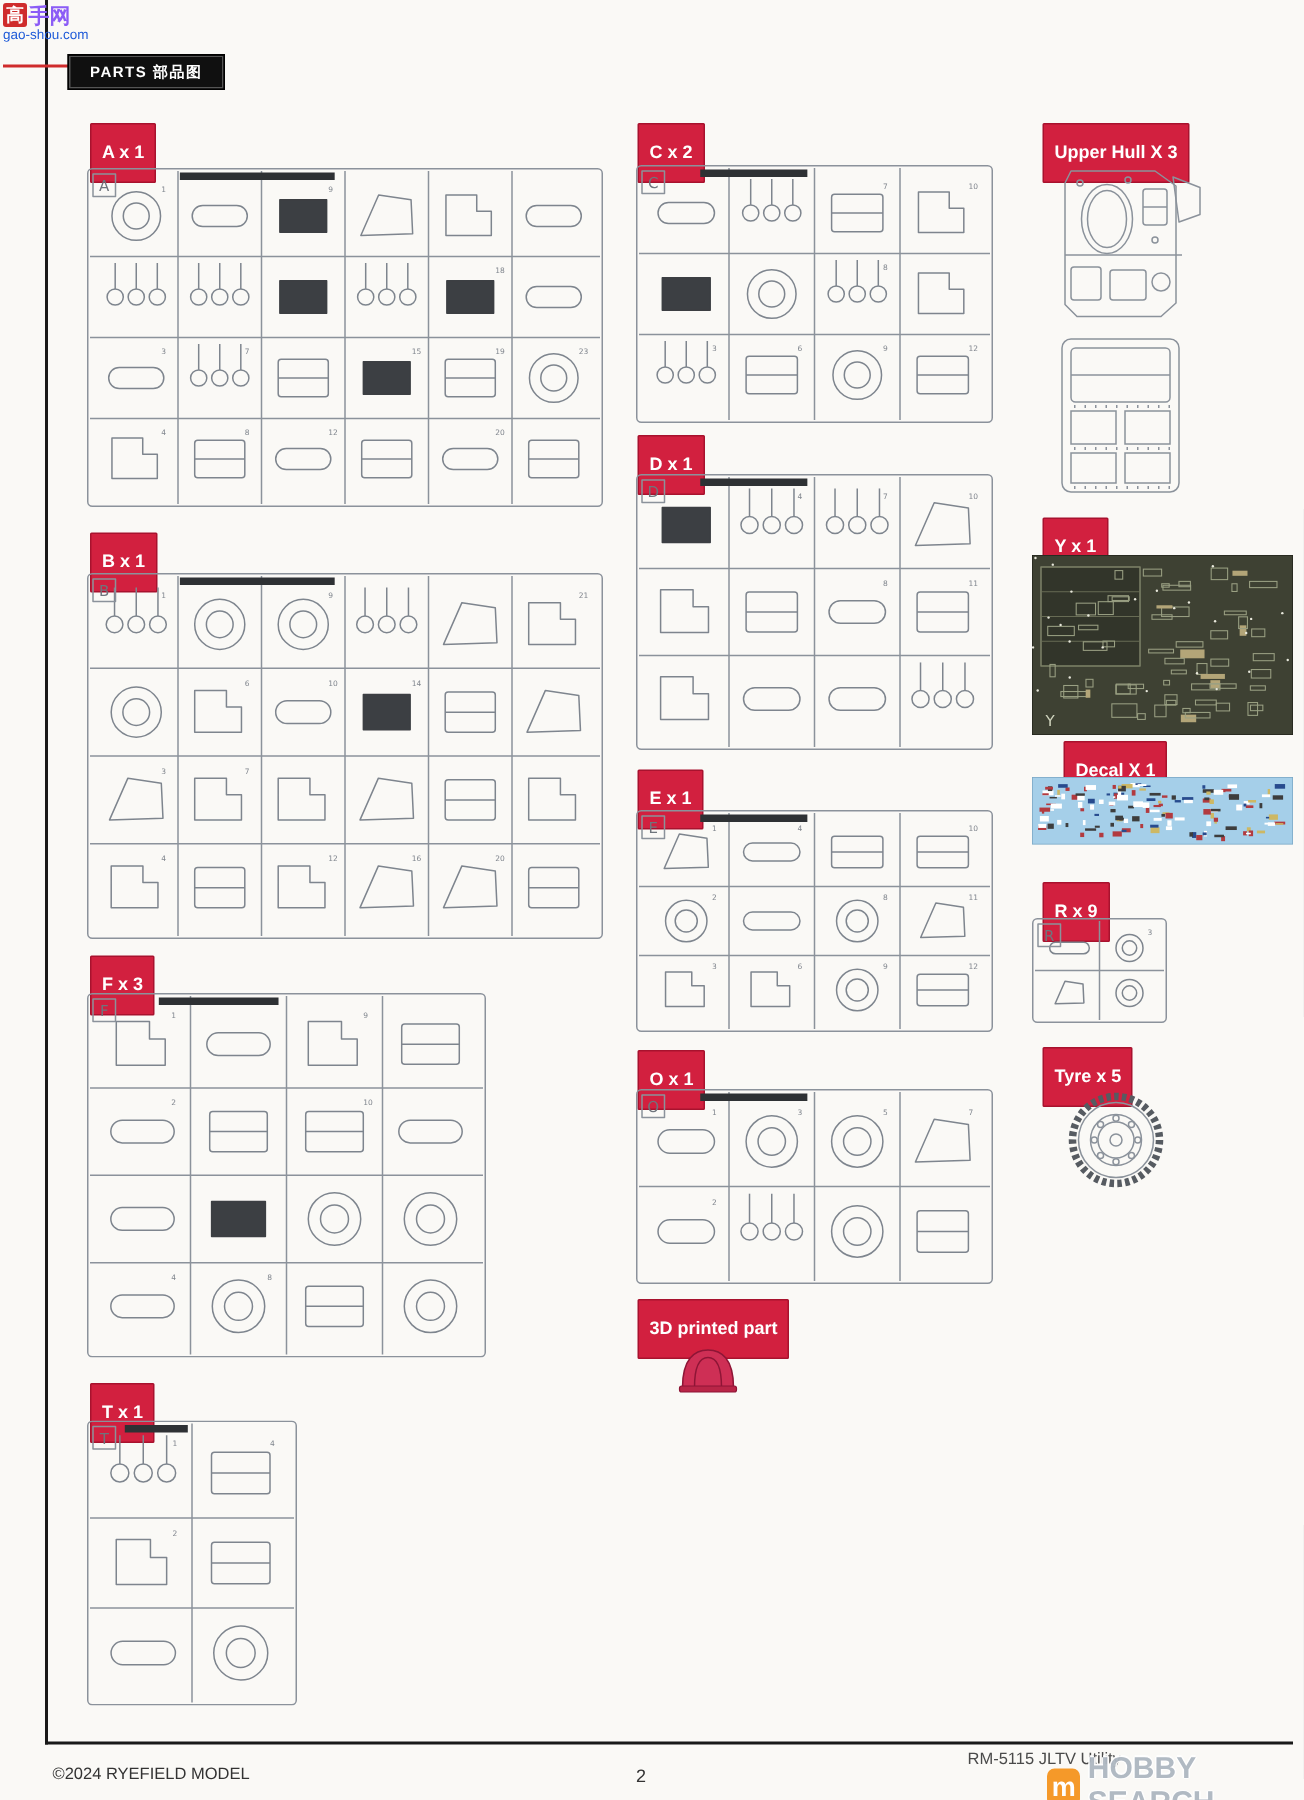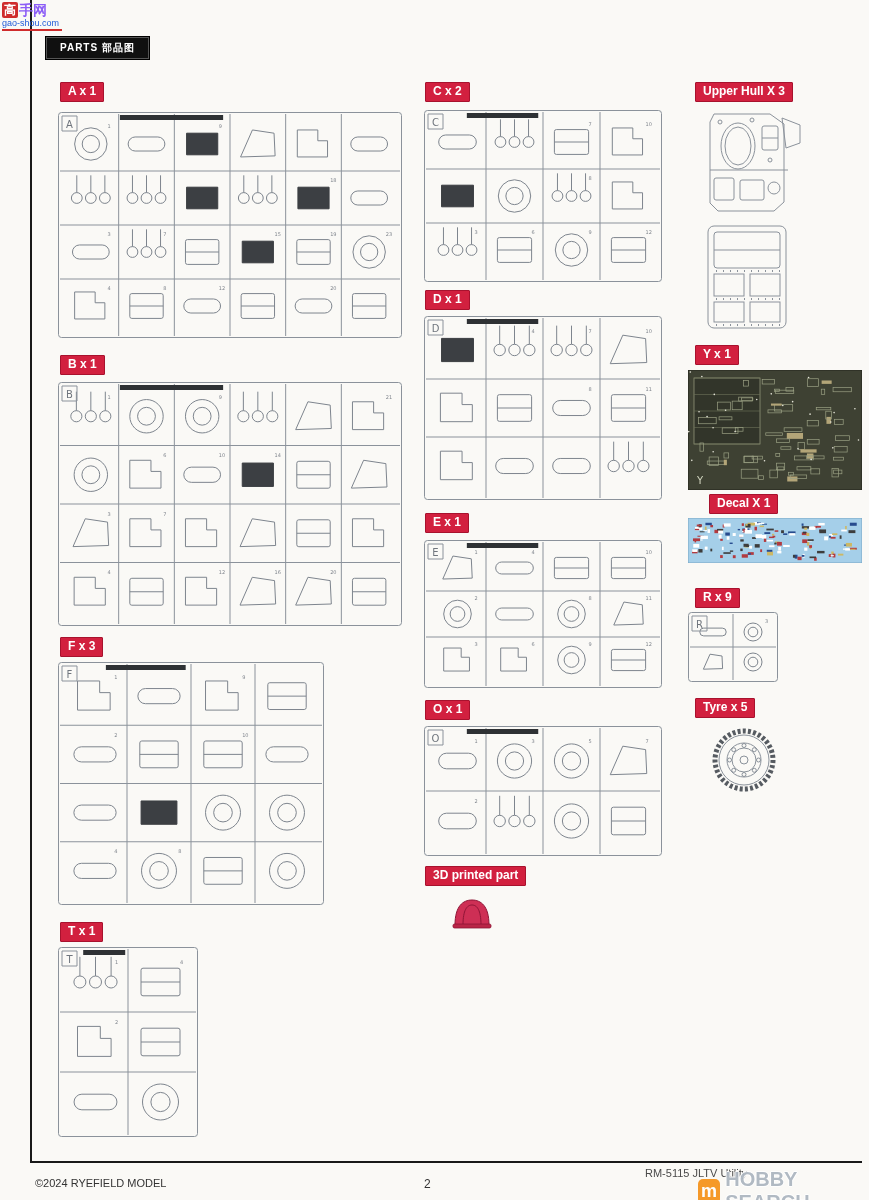--- a/index.html
+++ b/index.html
@@ -8,30 +8,30 @@
   .page{position:relative;width:869px;height:1200px;margin:0 auto;background:#faf9f6;overflow:hidden}
   .edge-left{position:absolute;left:30px;top:0;width:2px;height:1163px;background:#191919}
   .edge-bottom{position:absolute;left:30px;top:1161px;width:832px;height:2px;background:#191919}
 
   
   .wm{position:absolute;left:2px;top:2px;width:60px;line-height:1}
   .wm-row{display:flex;align-items:center;gap:1px}
   .wm-seal{width:16px;height:16px;background:#cf2c2c;color:#fff;font-size:12px;font-weight:bold;
            display:flex;align-items:center;justify-content:center;border-radius:2px}
   .wm-chars{color:#8b5cf6;font-weight:bold;font-size:14px}
-  .wm-url{display:block;color:#1f5bd8;font-size:9px;margin-top:1px;border-bottom:2px solid #cf2c2c;padding-bottom:1px}
+  .wm-url{display:block;color:#1f5bd8;font-size:9px;margin-top:1px;border-bottom:2px solid #cf2c2c;padding-bottom:15px}
 
   
   .parts-header{position:absolute;left:45px;top:36px;background:#101010;color:#fff;font-weight:bold;
                 font-size:10px;letter-spacing:1px;padding:4px 14px;border:1px solid #000;
                 box-shadow:inset 0 0 0 1px #555}
 
   
   .red-label{position:absolute;background:var(--label-red,#d2203f);color:#fff;font-size:12px;
-             font-weight:bold;padding:2px 7px;line-height:1.15;white-space:nowrap;
+             font-weight:bold;padding:12px 7px;line-height:1.15;white-space:nowrap;
              border:1px solid #a8122e;border-radius:1px}
 
   .art{position:absolute}
   .art svg{display:block}
 
   
   .f-copy{position:absolute;left:35px;top:1177px;font-size:11px;color:#333}
   .f-page{position:absolute;left:424px;top:1177px;font-size:12px;color:#333}
   .f-kit{position:absolute;left:645px;top:1167px;font-size:11px;color:#4a4a4a;white-space:nowrap}
   .hs{position:absolute;left:698px;top:1168px;display:flex;align-items:center;gap:5px;opacity:.95}

